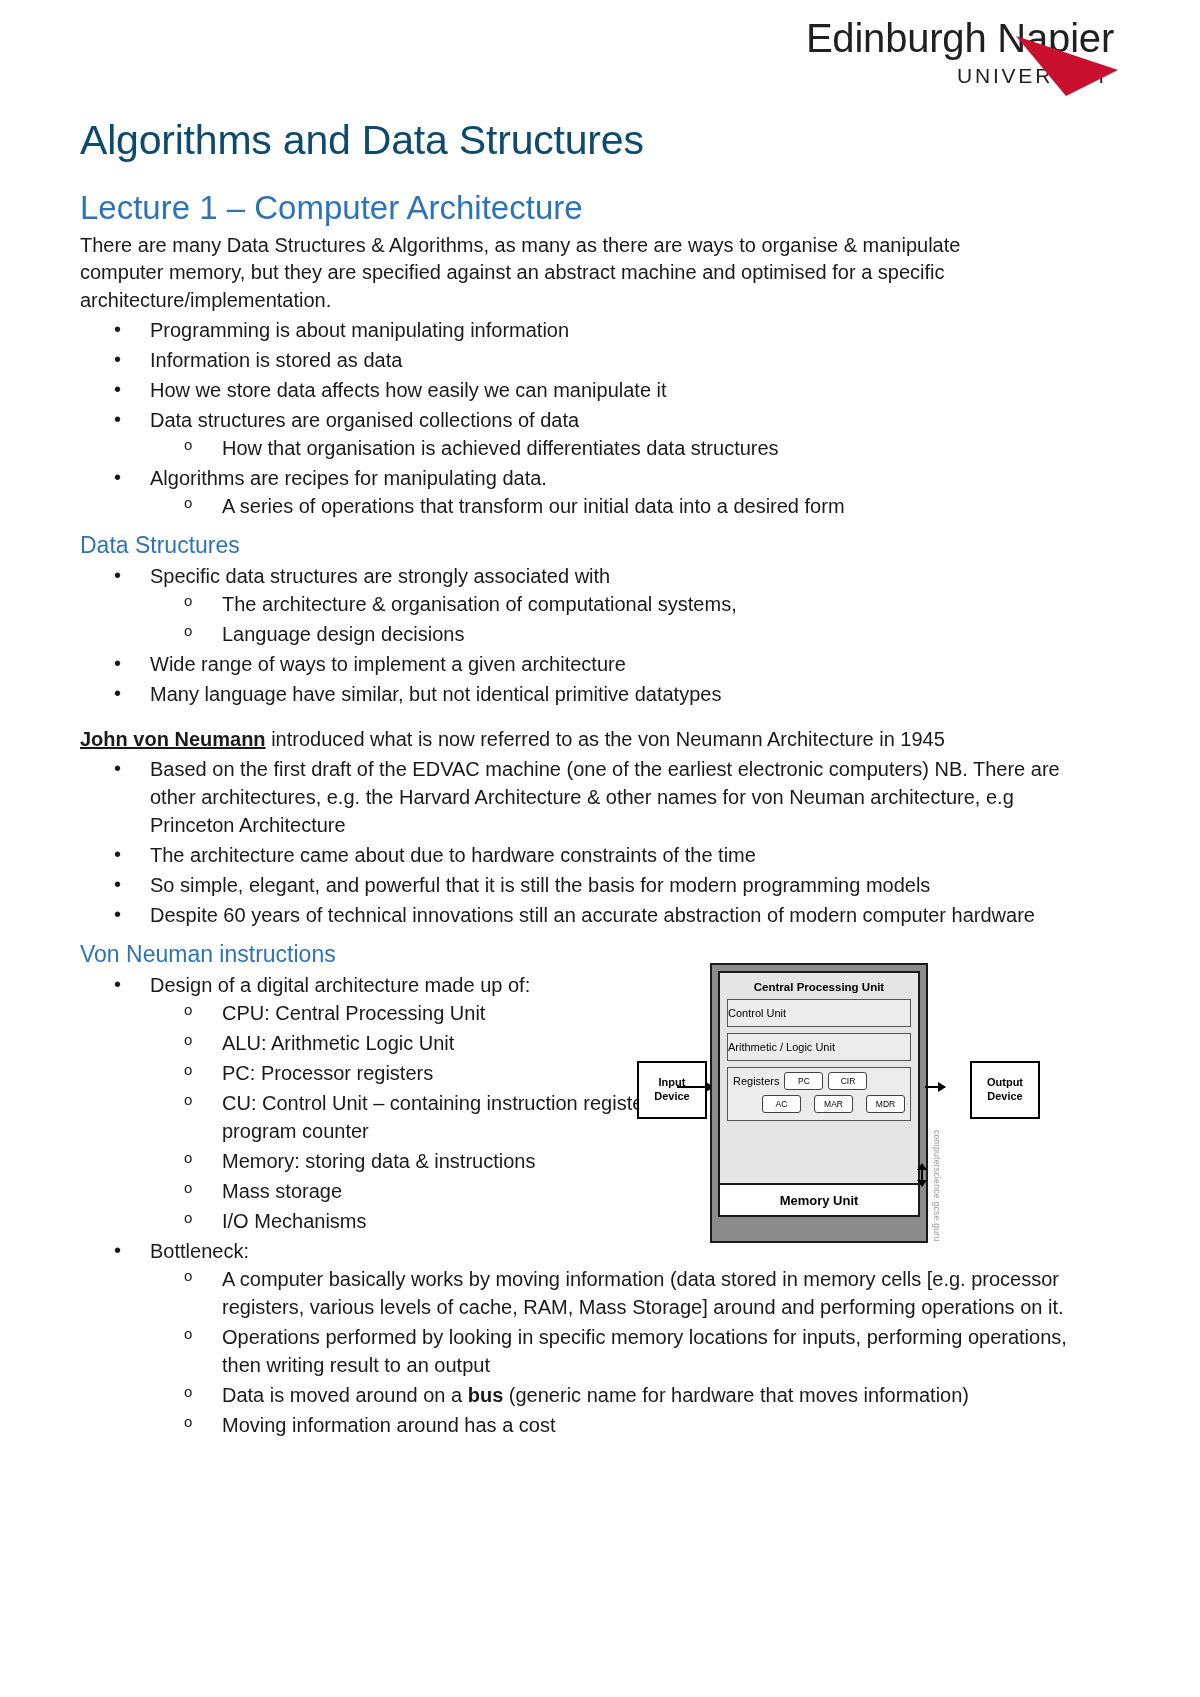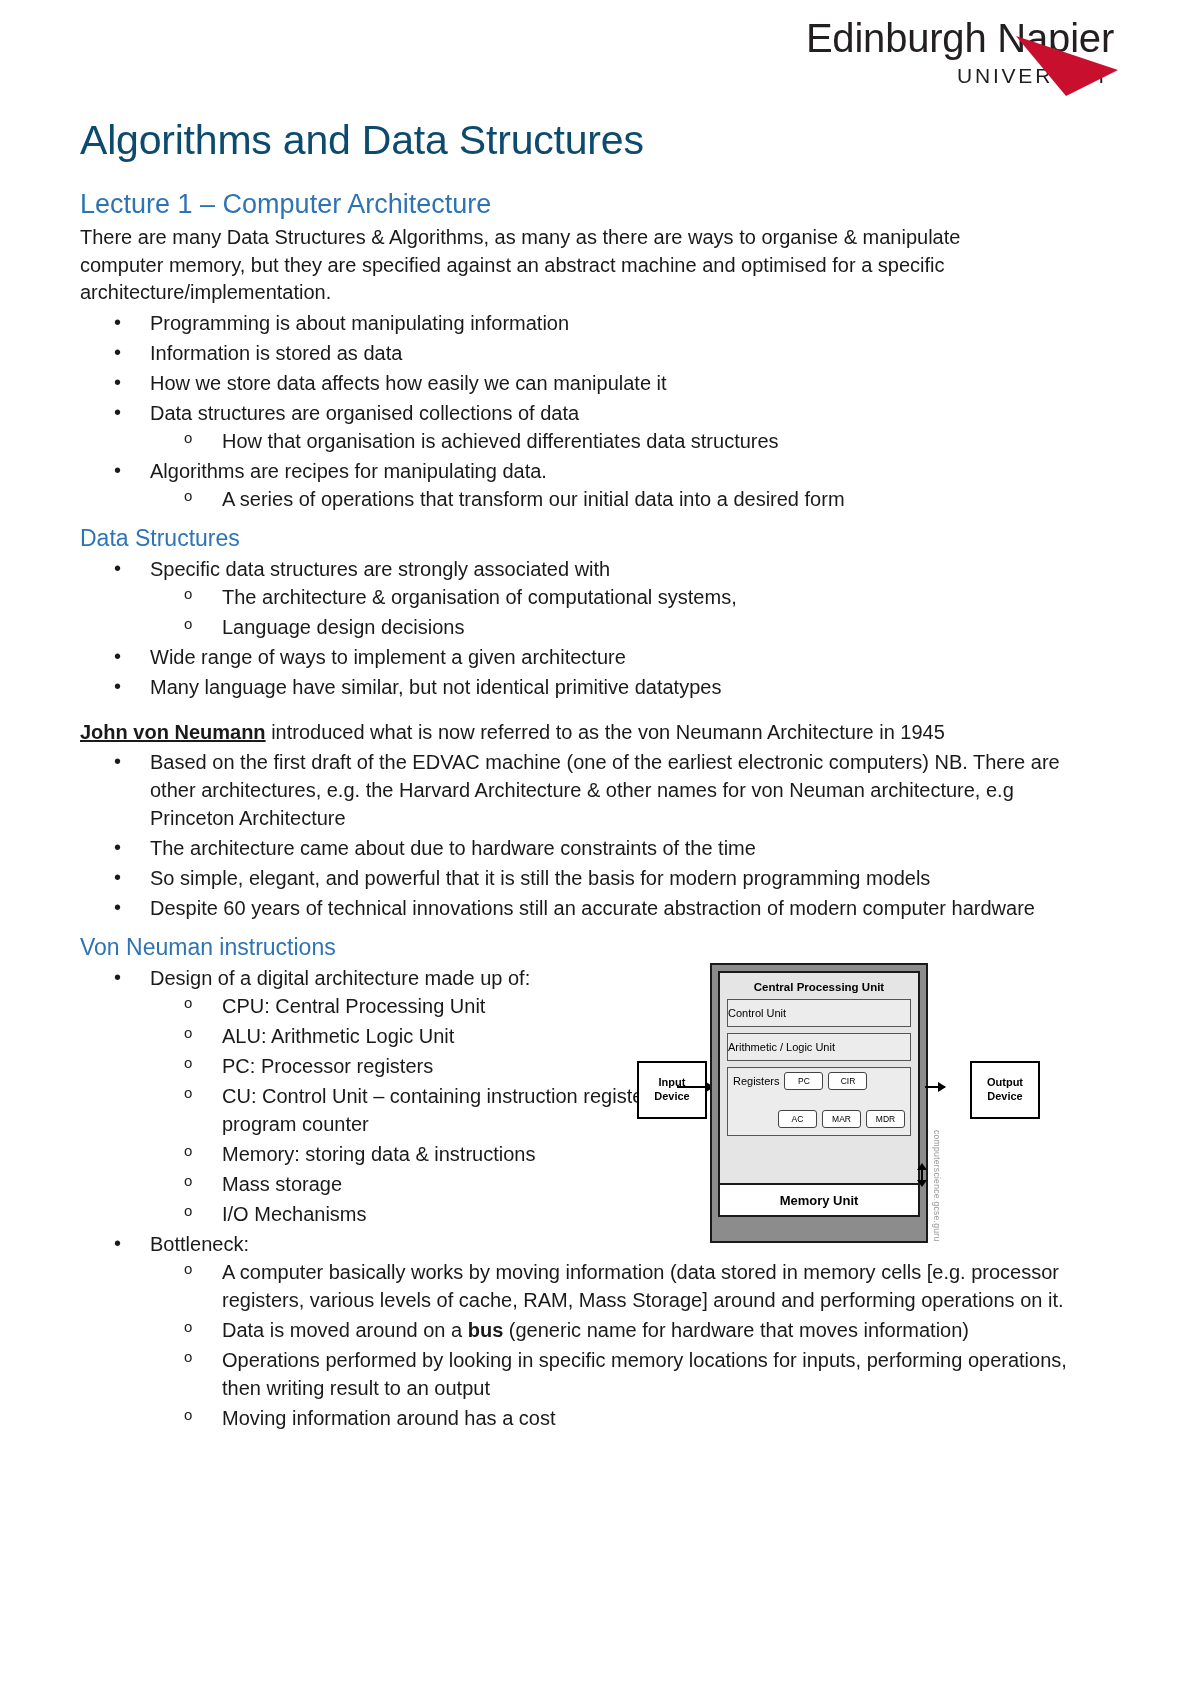--- a/index.html
+++ b/index.html
@@ -58,21 +58,21 @@
   }
   h1.doc-title {
     font-size: 41px;
     font-weight: 300;
     color: #0c4a6e;
     margin: 0 0 24px 0;
     line-height: 1.12;
     letter-spacing: -0.2px;
   }
   h2.h1blue {
-    font-size: 27px;
+    font-size: 33px;
     font-weight: 400;
     color: #2e74b5;
     margin: 10px 0 4px 0;
     line-height: 1.2;
   }
   h3.h2blue {
     font-size: 23px;
     font-weight: 400;
     color: #2e74b5;
     margin: 12px 0 2px 0;
@@ -203,21 +203,21 @@
   }
   .d-reg {
     background: #ececec;
     border: 1px solid #555;
     box-sizing: border-box;
     padding: 4px 5px 7px 5px;
     font-size: 11px;
   }
   .d-reg-label { display: inline-block; vertical-align: middle; font-size: 11px; color: #000; }
   .d-reg-row1 { display: flex; align-items: center; gap: 5px; }
-  .d-reg-row2 { display: flex; align-items: center; gap: 5px; justify-content: flex-end; margin-top: 20px; }
+  .d-reg-row2 { display: flex; align-items: center; gap: 13px; justify-content: flex-end; margin-top: 5px; }
   .d-chip {
     border: 1px solid #444;
     border-radius: 3px;
     background: #fff;
     font-size: 8.5px;
     color: #000;
     padding: 3px 0;
     width: 37px;
     text-align: center;
   }
@@ -365,22 +365,22 @@
           <li class="narrow">CU: Control Unit – containing instruction register &amp; program counter</li>
           <li class="narrow">Memory: storing data &amp; instructions</li>
           <li class="narrow">Mass storage</li>
           <li class="narrow">I/O Mechanisms</li>
         </ul>
       </li>
       <li>
         <span>Bottleneck:</span>
         <ul class="lvl2">
           <li>A computer basically works by moving information (data stored in memory cells [e.g. processor registers, various levels of cache, RAM, Mass Storage] around and performing operations on it.</li>
+          <li>Operations performed by looking in specific memory locations for inputs, performing operations, then writing result to an output</li>
           <li><span>Data is moved around on a </span><b class="inline-b">bus</b><span> (generic name for hardware that moves information)</span></li>
-          <li>Operations performed by looking in specific memory locations for inputs, performing operations, then writing result to an output</li>
           <li>Moving information around has a cost</li>
         </ul>
       </li>
     </ul>
   </div>
 
   <div class="diagram">
 
     <div class="d-input">
       <span>Input</span>

